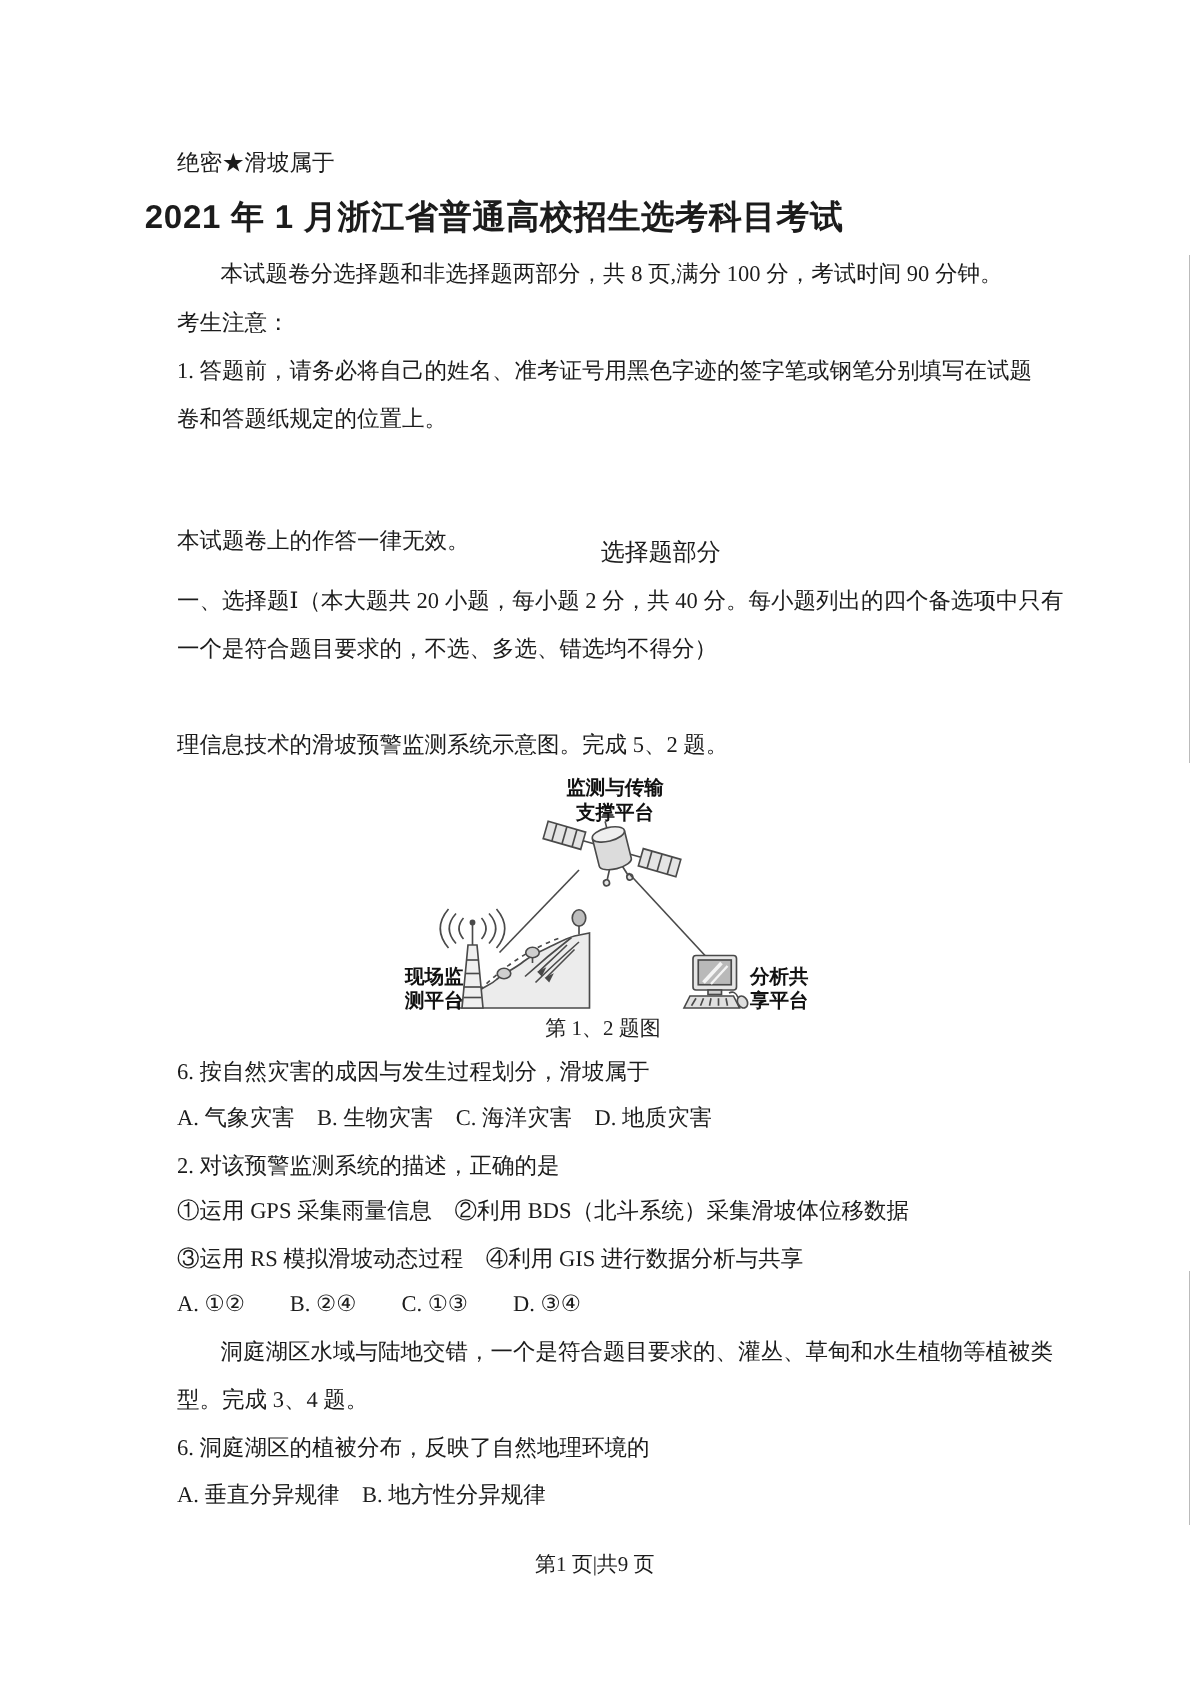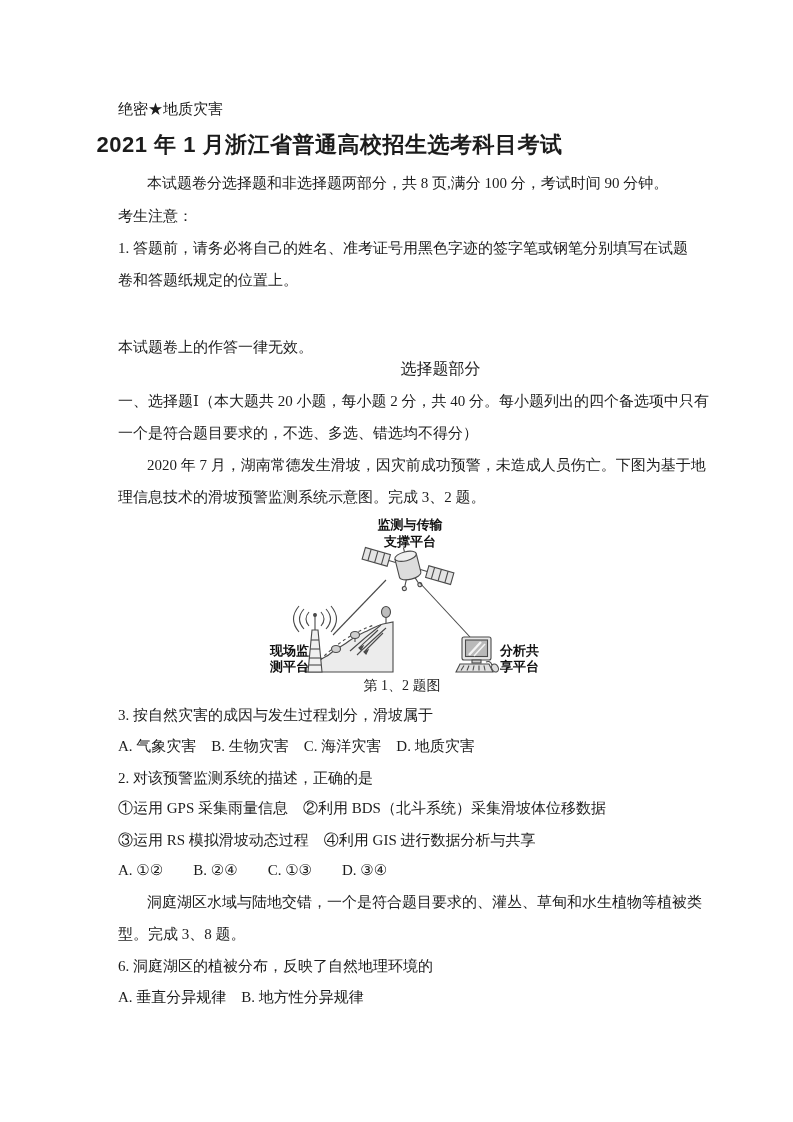--- a/index.html
+++ b/index.html
@@ -55,35 +55,34 @@
     fill:#222;
   }
   .sk  { stroke:#4a4a4a; fill:none; stroke-width:1.1; }
   .skf { stroke:#4a4a4a; stroke-width:1.1; }
 </style>
 </head>
 <body>
 
 <div class="page">
 
-  <div class="ln" style="top:98px">绝密★地质灾害</div>
+  <div class="ln" style="top:98px">绝密★滑坡属于</div>
   <div class="doc-title">2021 年 1 月浙江省普通高校招生选考科目考试</div>
   <div class="ln ind" style="top:172px">本试题卷分选择题和非选择题两部分，共 8 页,满分 100 分，考试时间 90 分钟。</div>
 
   <div class="ln" style="top:205px">考生注意：</div>
   <div class="ln" style="top:237px">1. 答题前，请务必将自己的姓名、准考证号用黑色字迹的签字笔或钢笔分别填写在试题</div>
   <div class="ln" style="top:269px">卷和答题纸规定的位置上。</div>
-  <div class="ln" style="top:336px">本试题卷上的作答一律无效。</div>
+  <div class="ln" style="top:350px">本试题卷上的作答一律无效。</div>
 
   <div class="ln ctr part-title" style="top:358px">选择题部分</div>
   <div class="ln" style="top:390px">一、选择题Ⅰ（本大题共 20 小题，每小题 2 分，共 40 分。每小题列出的四个备选项中只有</div>
   <div class="ln" style="top:422px">一个是符合题目要求的，不选、多选、错选均不得分）</div>
 
-  <div class="ln ind" style="top:454px">2020 年 7 月，湖南常德发生滑坡，因灾前成功预警，未造成人员伤亡。下图为基于地</div>
-  <div class="ln" style="top:486px">理信息技术的滑坡预警监测系统示意图。完成 3、2 题。</div>
+  <div class="ln" style="top:486px">理信息技术的滑坡预警监测系统示意图。完成 5、2 题。</div>
 
   <svg class="fig" width="336" height="192" viewBox="0 0 336 192">
 
     <text class="figlabel" x="162" y="21" text-anchor="middle">监测与传输</text>
     <text class="figlabel" x="162" y="38" text-anchor="middle">支撑平台</text>
 
     <g>
       <g transform="translate(160,58)">
         <g transform="rotate(16)">
           <rect class="skf" x="-46" y="-6" width="26" height="12" fill="#e4e4e4"></rect>
@@ -162,28 +161,29 @@
       <path class="sk" d="M244,157 Q242,152 238,154"></path>
       <ellipse class="skf" cx="247" cy="160" rx="3.2" ry="4.2" fill="#dedede" transform="rotate(-28 247 160)"></ellipse>
     </g>
 
     <text class="figlabel" x="252" y="147">分析共</text>
     <text class="figlabel" x="252" y="163">享平台</text>
 
     <text class="figcaption" x="154" y="182" text-anchor="middle">第 1、2 题图</text>
   </svg>
 
-  <div class="ln" style="top:704px">3. 按自然灾害的成因与发生过程划分，滑坡属于</div>
+  <div class="ln" style="top:704px">6. 按自然灾害的成因与发生过程划分，滑坡属于</div>
   <div class="ln" style="top:735px">A. 气象灾害　B. 生物灾害　C. 海洋灾害　D. 地质灾害</div>
 
   <div class="ln" style="top:767px">2. 对该预警监测系统的描述，正确的是</div>
   <div class="ln" style="top:797px">①运用 GPS 采集雨量信息　②利用 BDS（北斗系统）采集滑坡体位移数据</div>
   <div class="ln" style="top:829px">③运用 RS 模拟滑坡动态过程　④利用 GIS 进行数据分析与共享</div>
   <div class="ln" style="top:859px">A. ①②　　B. ②④　　C. ①③　　D. ③④</div>
 
   <div class="ln ind" style="top:891px">洞庭湖区水域与陆地交错，一个是符合题目要求的、灌丛、草甸和水生植物等植被类</div>
-  <div class="ln" style="top:923px">型。完成 3、8 题。</div>
+  <div class="ln" style="top:923px">型。完成 3、4 题。</div>
 
   <div class="ln" style="top:955px">6. 洞庭湖区的植被分布，反映了自然地理环境的</div>
   <div class="ln" style="top:986px">A. 垂直分异规律　B. 地方性分异规律</div>
 
+  <div class="footer-line">第1 页|共9 页</div>
 
 </div>
 
 </body></html>

